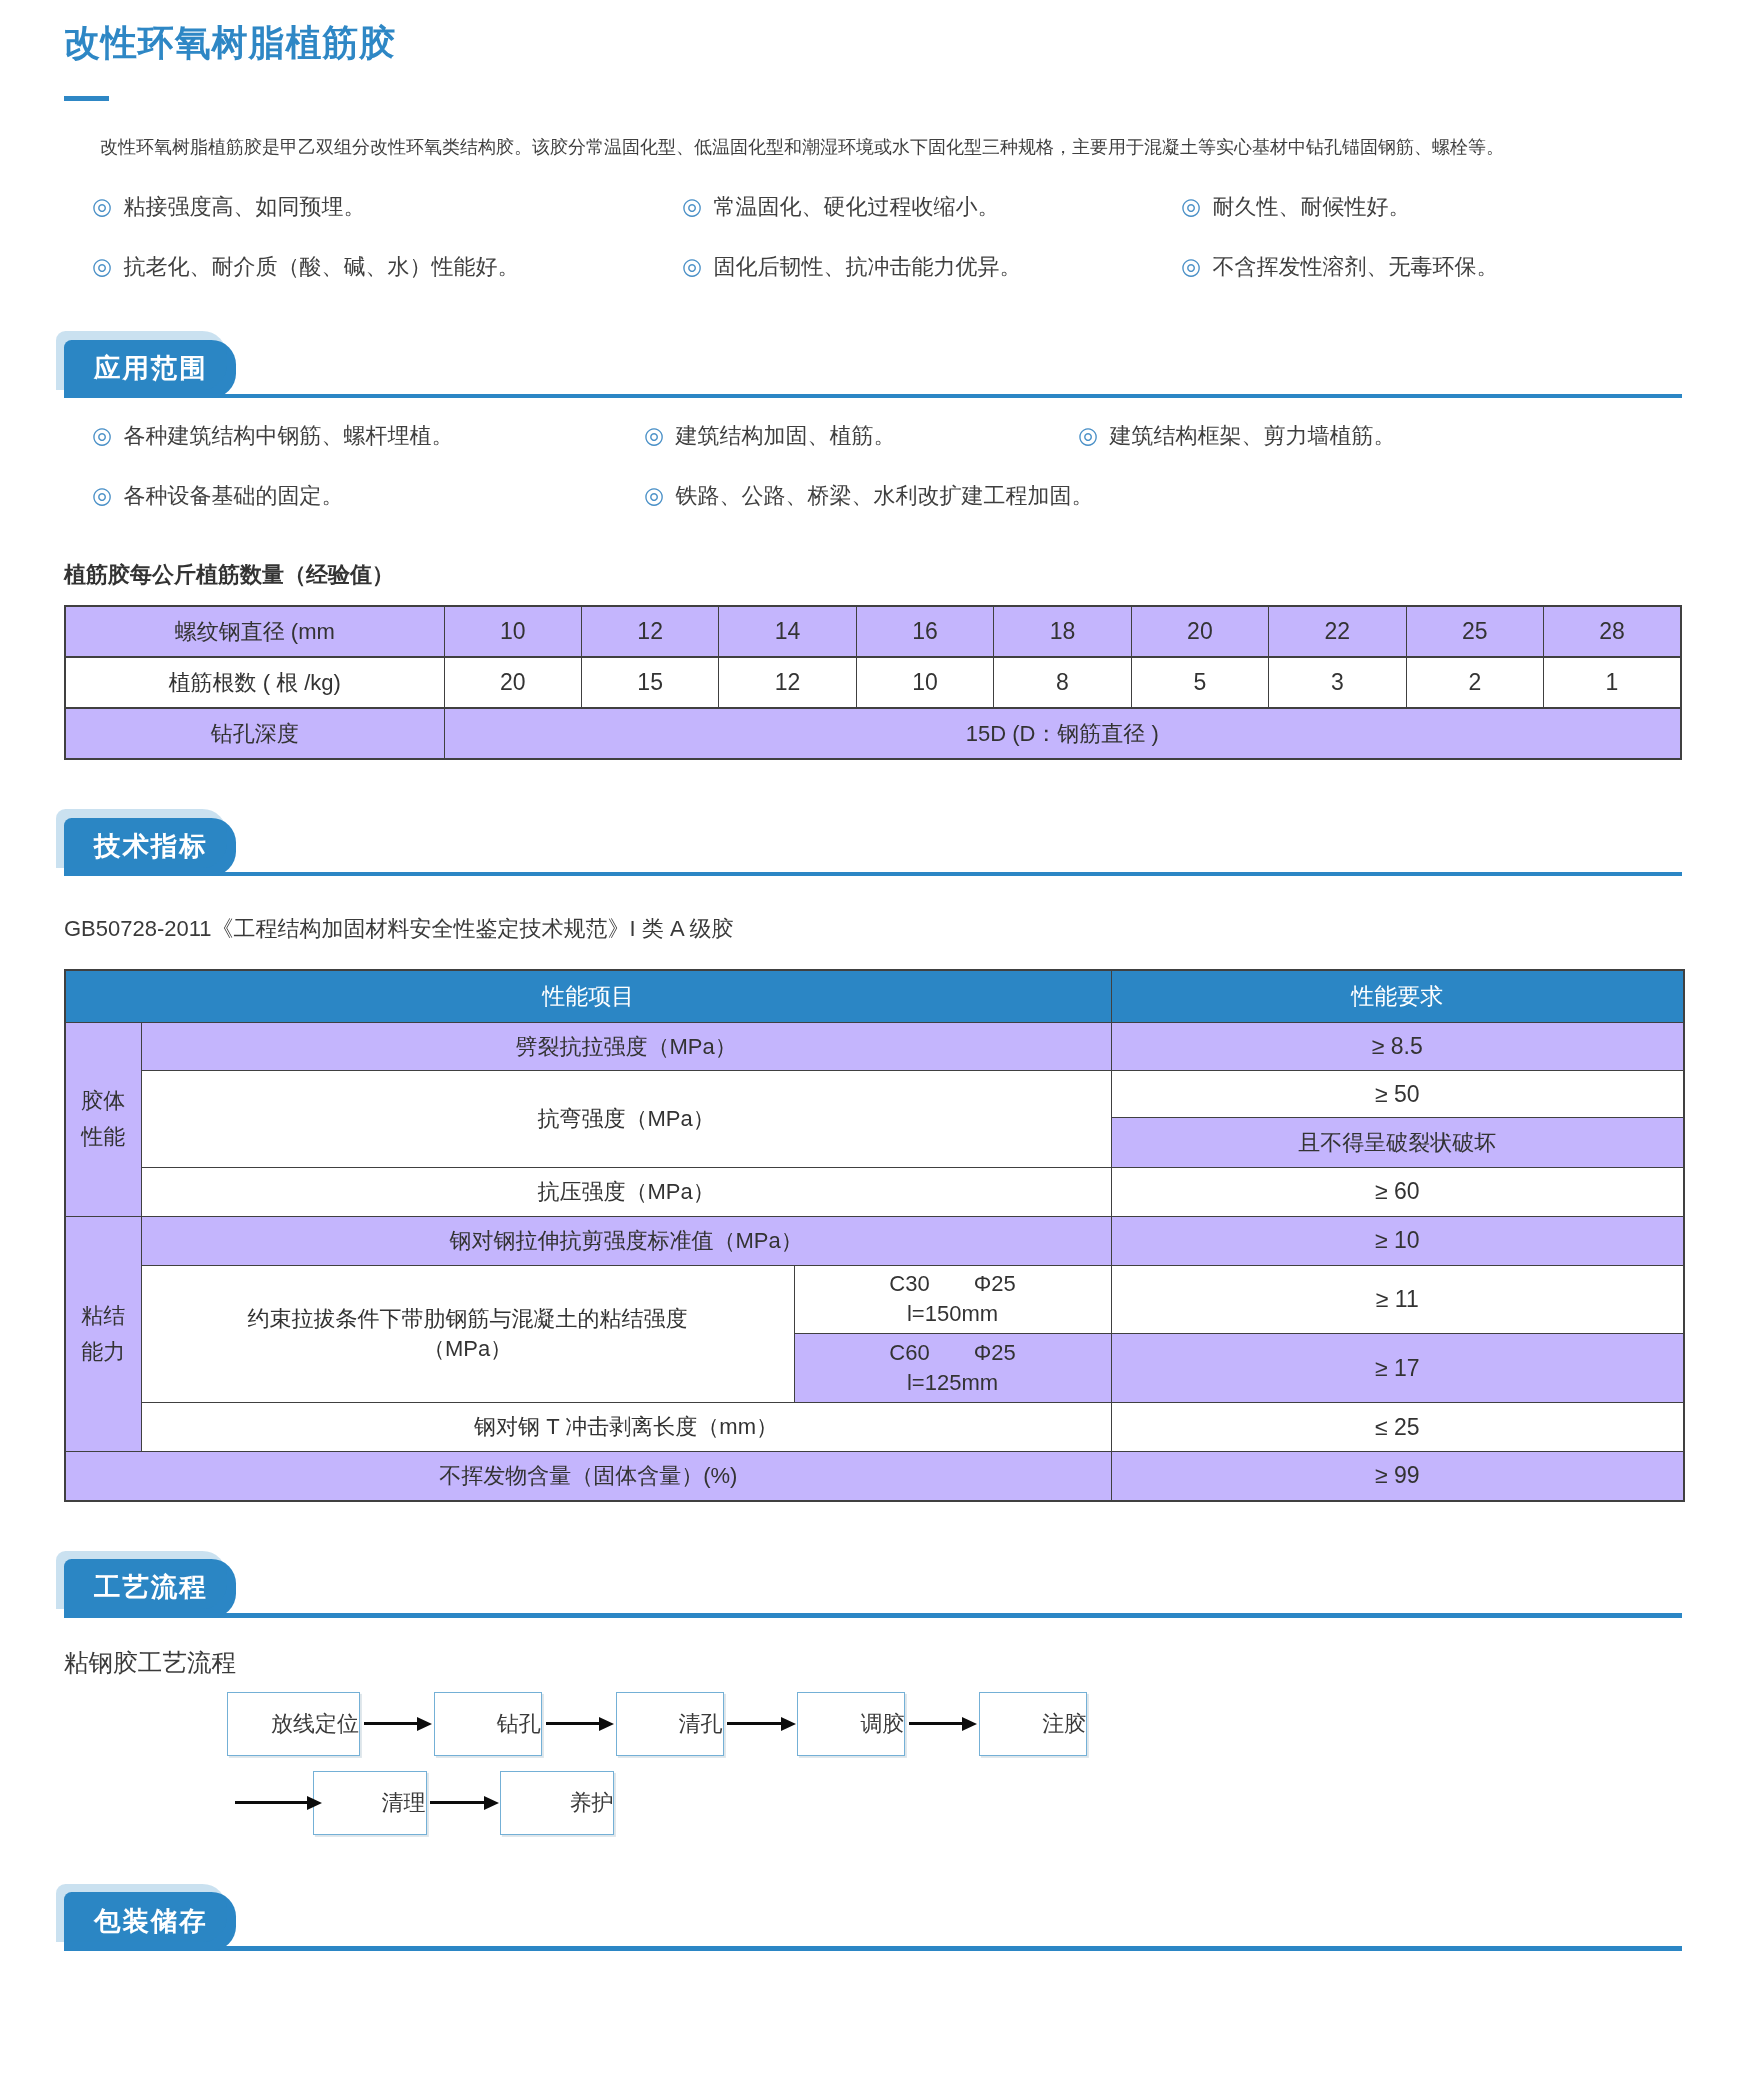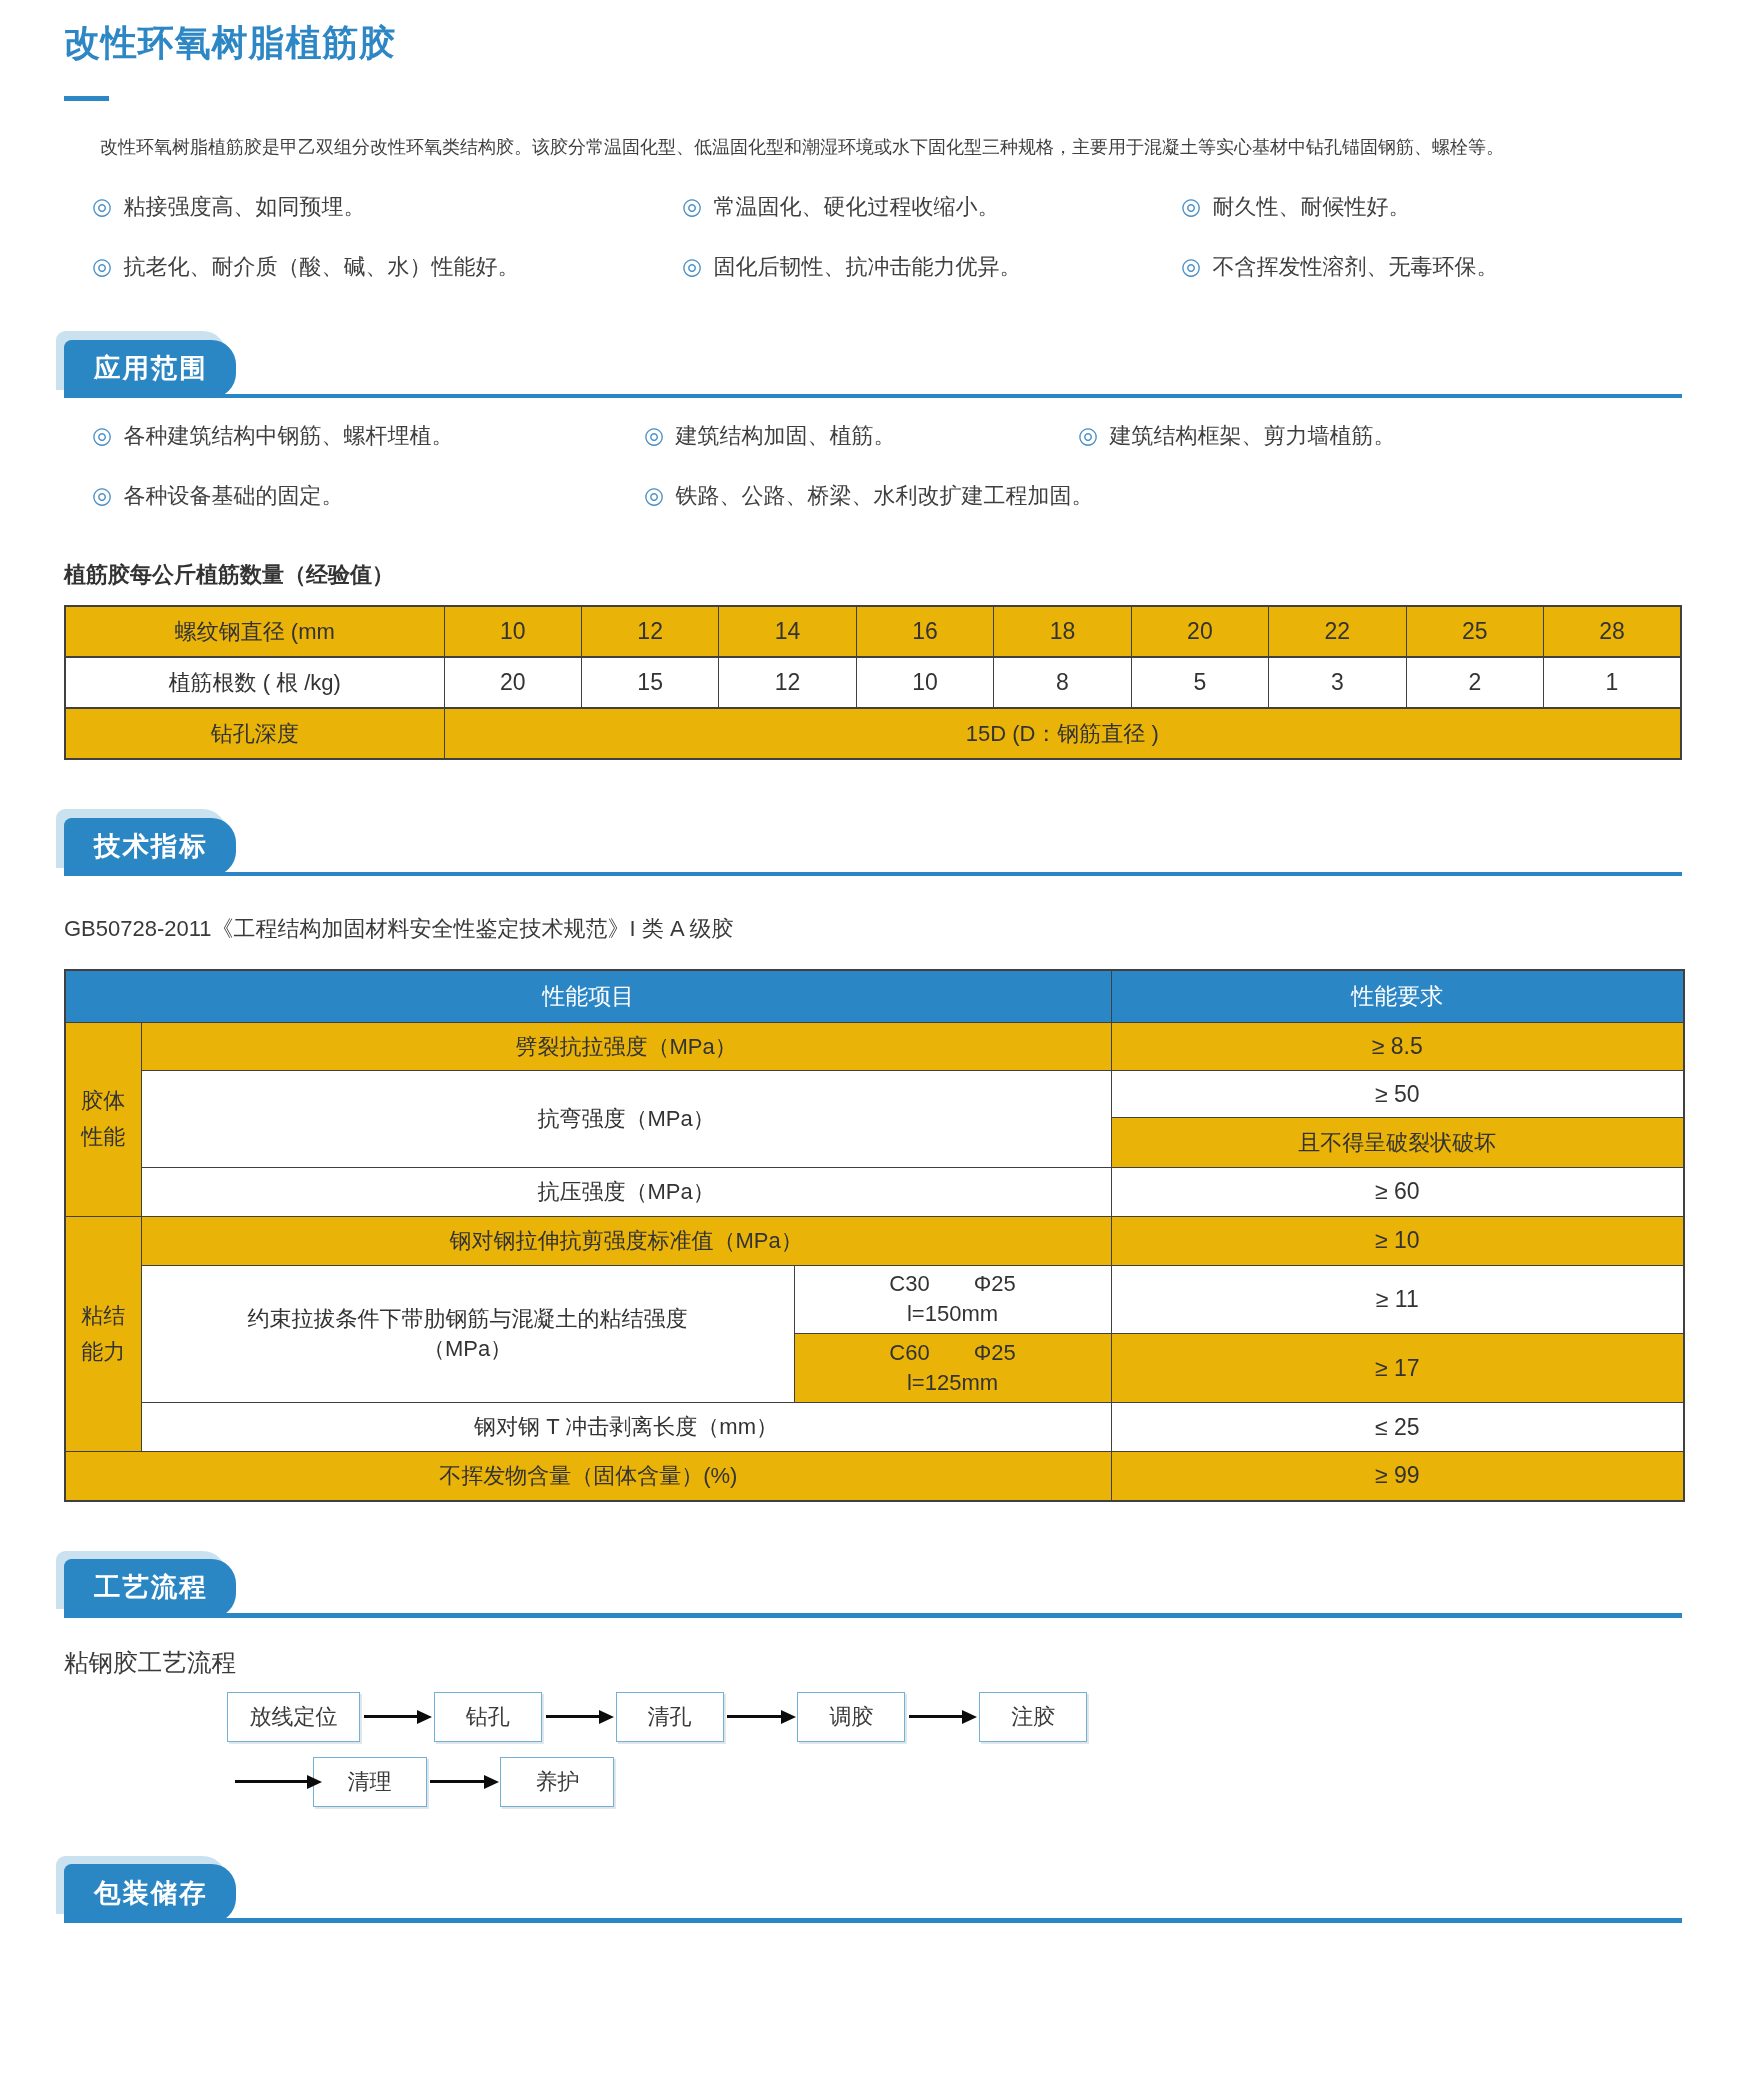--- a/index.html
+++ b/index.html
@@ -46,21 +46,21 @@
 
   
   .table-title { margin-top:49px; font-size:22px; font-weight:bold; color:#333; }
   table.rebar { width:1618px; margin-top:15px; border-collapse:collapse; table-layout:fixed; }
   table.rebar td {
     border:0.9px solid #404040; border-top-width:2.8px; border-bottom-width:2.8px;
     height:47px; text-align:center; font-size:22px; color:#333;
   }
   table.rebar { border:2.8px solid #404040; }
   table.rebar .num { font-size:23px; }
-  .g { background:#eab308; }
+  .g { background:#c4b5fd; }
   .w { background:#ffffff; }
 
   
   .std-note { margin-top:38px; text-align:left; font-size:22px; color:#3a3a3a; }
 
   
   table.spec { width:1618px; margin-top:24.6px; border-collapse:collapse; table-layout:fixed; border:2.8px solid #404040; }
   table.spec th, table.spec td {
     border:1.9px solid #404040; text-align:center; font-size:22px; color:#333; padding:1.9px 7.6px;
   }
@@ -69,22 +69,22 @@
   table.spec .req { font-size:23px; }
 
   
   .process-label { margin-top:28px; font-size:24.6px; color:#3a3a3a; }
   .flow-row { display:flex; align-items:center; margin-top:13.2px; }
   .flow-row1 { margin-left:163px; }
   .flow-row2 { margin-left:167px; margin-top:15px; }
   .flow-box {
     background:#ffffff; border:1.9px solid #74b0d6;
     box-shadow:1.9px 1.9px 0 rgba(120,150,170,0.25);
-    font-size:22px; color:#3a3a3a; text-align:center;
-    padding:9px 0; min-width:106px;
+    font-size:22px; color:#3a3a3a; text-align:right;
+    padding:16px 0; min-width:106px;
   }
   .flow-box.wide { min-width:131px; }
   .flow-arrow { position:relative; width:55px; height:2.8px; background:#0c0c0c; margin:0 3.8px; }
   .flow-arrow.long { width:74px; }
   .flow-arrow::after {
     content:''; position:absolute; right:-13.2px; top:50%; transform:translateY(-50%);
     width:0; height:0;
     border-left:15px solid #0c0c0c; border-top:7.6px solid transparent; border-bottom:7.6px solid transparent;
   }
   .flow-row .flow-box + .flow-arrow { margin-right:15px; }

